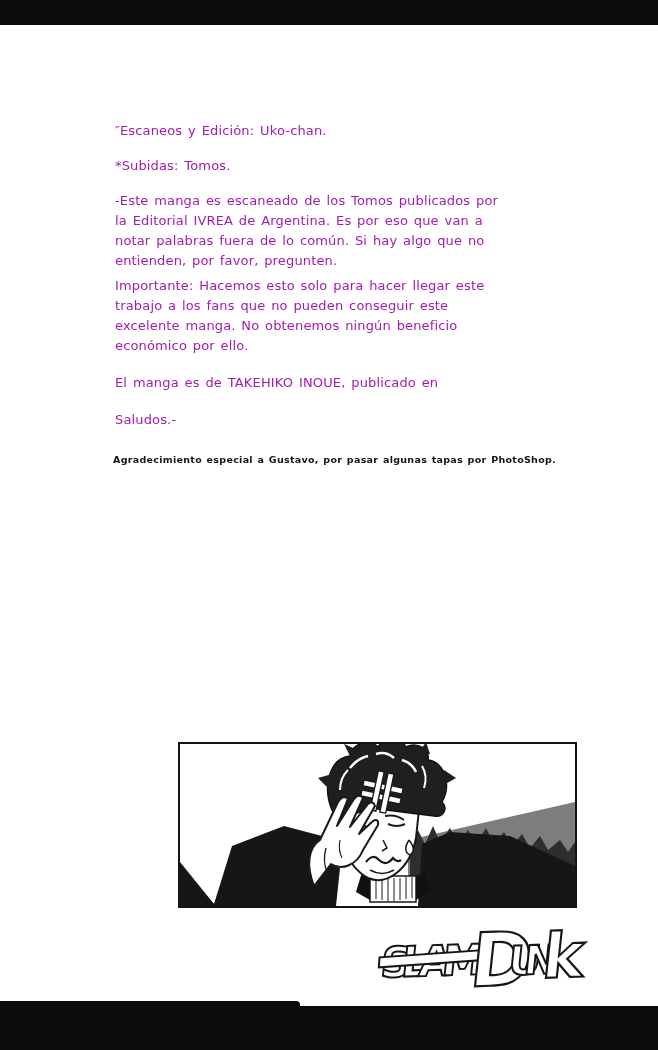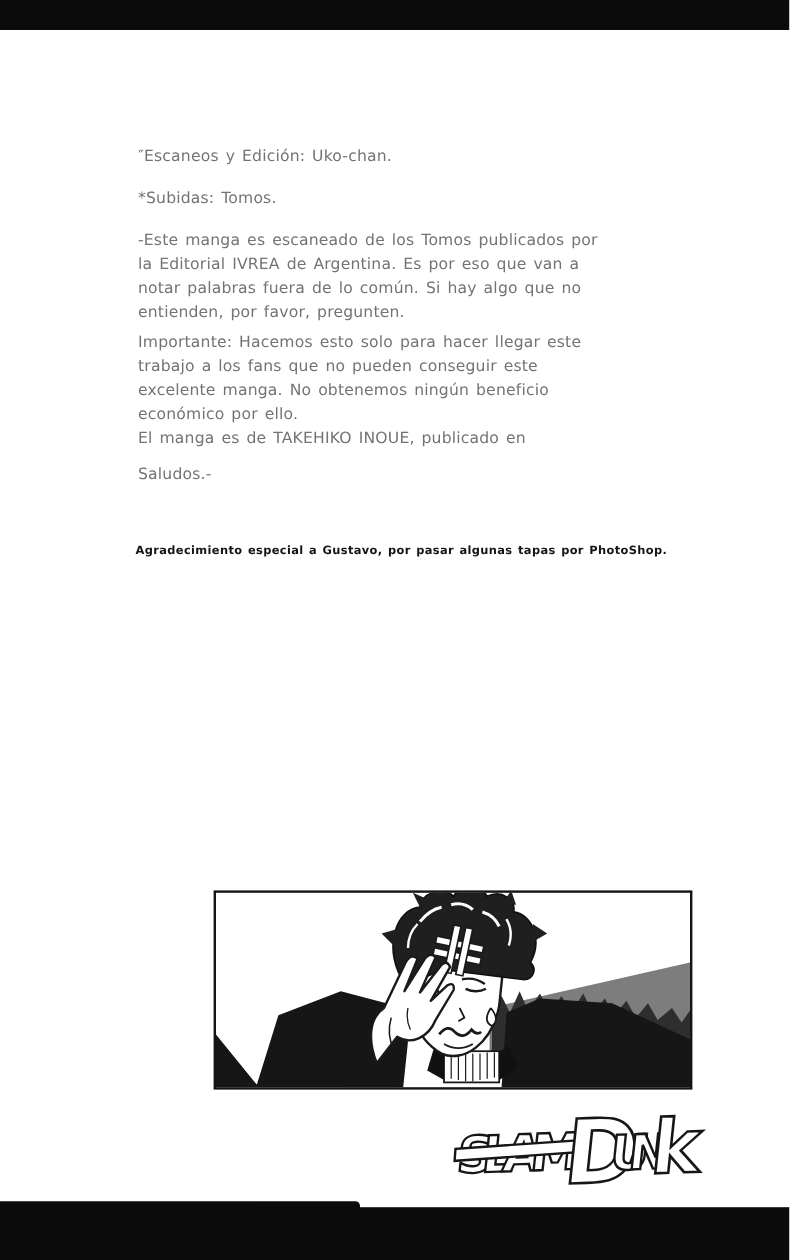--- a/index.html
+++ b/index.html
@@ -20,21 +20,21 @@
     background:#0b0b0b; border-radius: 0 4px 0 0;
   }
   .tblock {
     position: absolute;
     left: 115px;
     font-size: 13px;
     line-height: 20px;
     letter-spacing: 0.15px;
     word-spacing: 1.5px;
     white-space: nowrap;
-    color: #737373;
+    color: #a21caf;
   }
   .note {
     position: absolute;
     left: 113px;
     top: 454px;
     font-size: 9.5px;
     font-weight: bold;
     letter-spacing: 0.3px;
     word-spacing: 1px;
     white-space: nowrap;
@@ -83,25 +83,25 @@
     <div>económico por ello.</div>
   </div>
 
   <div class="tblock" style="top:191px">
     <div>-Este manga es escaneado de los Tomos publicados por</div>
     <div>la Editorial IVREA de Argentina. Es por eso que van a</div>
     <div>notar palabras fuera de lo común. Si hay algo que no</div>
     <div>entienden, por favor, pregunten.</div>
   </div>
 
-  <div class="tblock" style="top:356px">
+  <div class="tblock" style="top:373px">
     <div>El manga es de TAKEHIKO INOUE, publicado en</div>
   </div>
 
-  <div class="tblock" style="top:386px">
+  <div class="tblock" style="top:410px">
     <div>Saludos.-</div>
   </div>
 
   <div class="note">Agradecimiento especial a Gustavo, por pasar algunas tapas por PhotoShop.</div>
 
   <div class="panel">
     <svg viewBox="0 0 395 162" preserveAspectRatio="none">
 
       <g>
         <polygon points="228,96 395,58 395,132 228,132" fill="#7d7d7d"></polygon>

